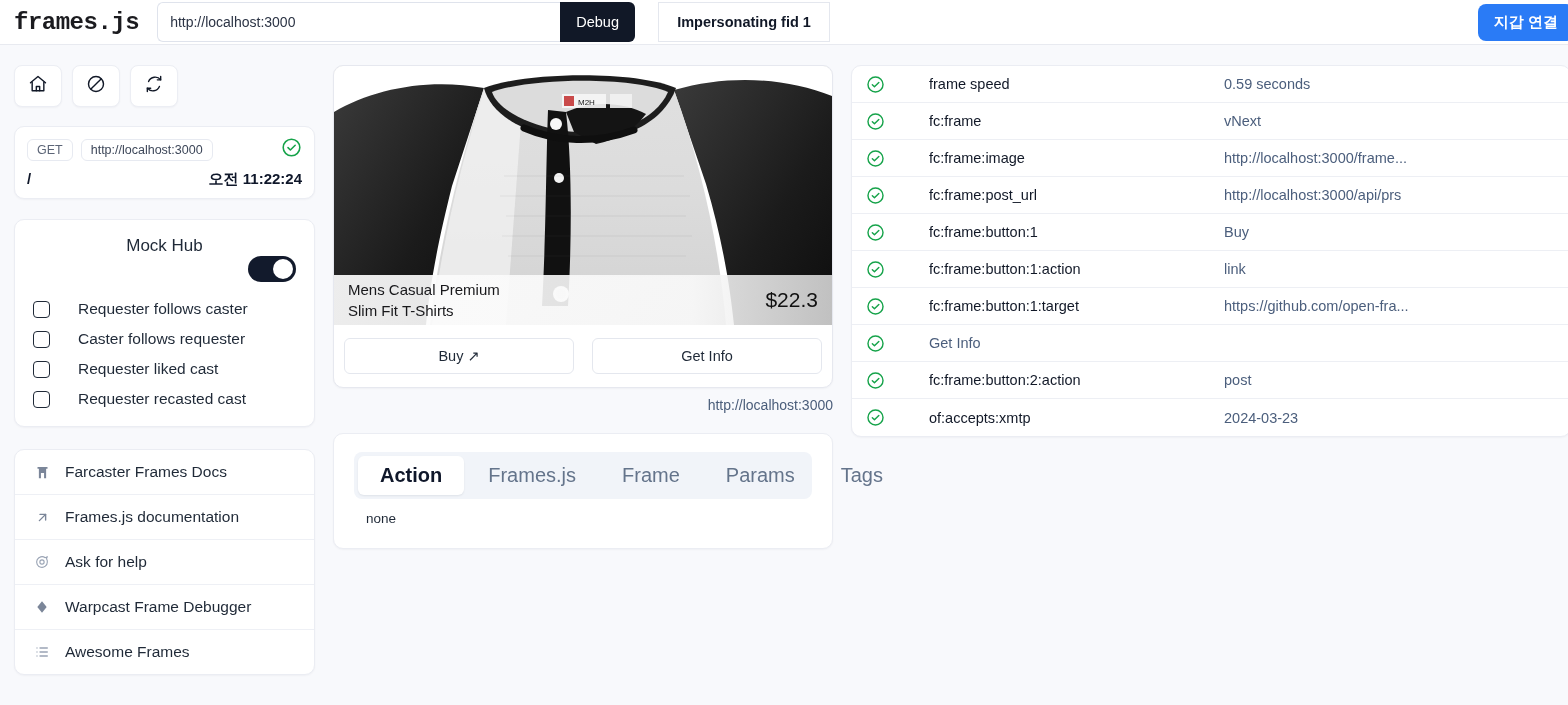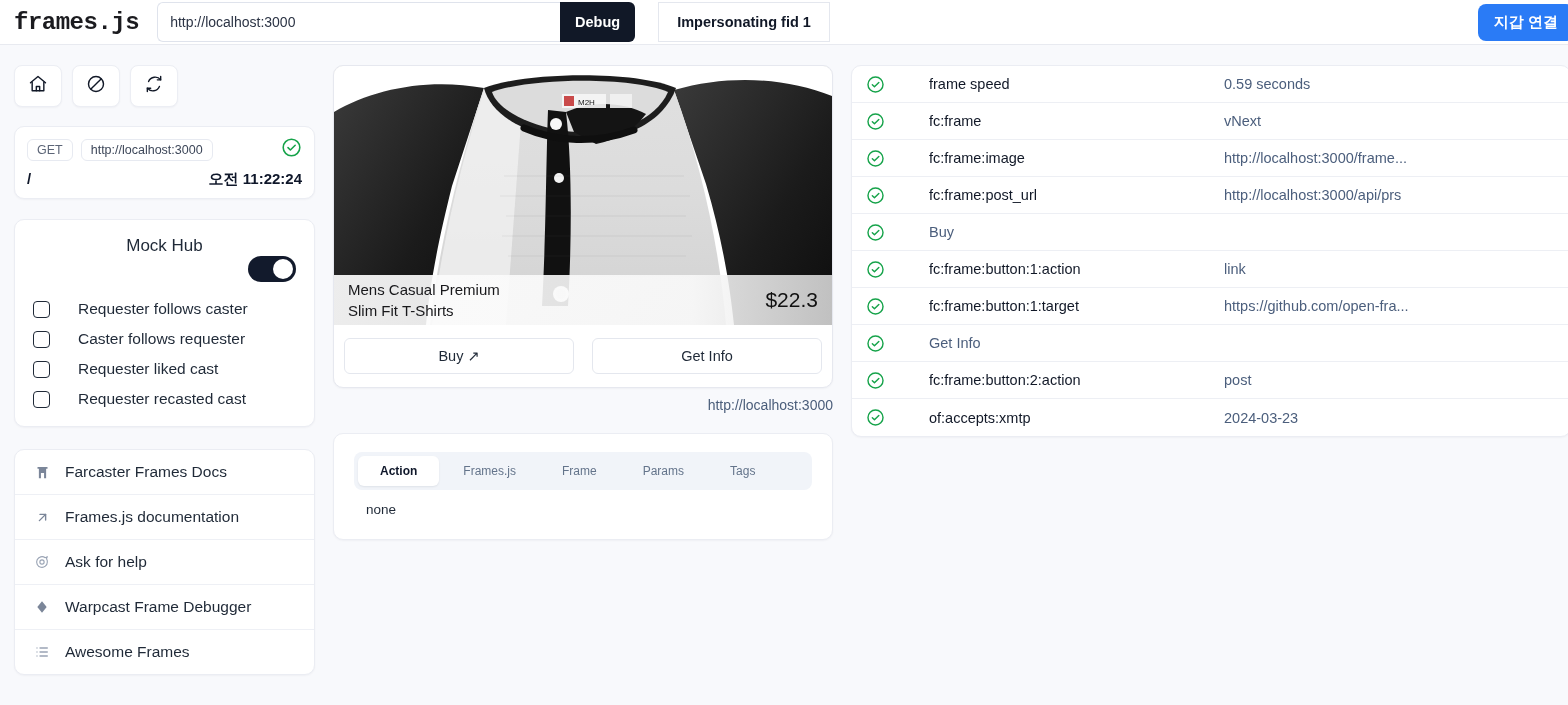--- a/index.html
+++ b/index.html
@@ -47,21 +47,21 @@
     outline: none;
   }
   .debug-btn {
     width: 75px;
     height: 40px;
     background: #111827;
     color: #ffffff;
     border: none;
     border-radius: 0 6px 6px 0;
     font-size: 14.5px;
-    font-weight: bold;
+    font-weight: normal;
     cursor: pointer;
     font-family: "Liberation Sans", sans-serif;
   }
   .impersonate-btn {
     margin-left: 23px;
     height: 40px;
     padding: 0 18px;
     background: #ffffff;
     border: 1px solid #e4e7ee;
     border-radius: 0;
@@ -211,21 +211,21 @@
   .tabs-card { margin-top: 20px; padding: 18px 20px 22px 20px; }
   .tabs {
     display: flex;
     background: #f1f4f9;
     border-radius: 8px;
     padding: 4px;
     gap: 2px;
   }
   .tab {
     padding: 8px 22px;
-    font-size: 12px;
+    font-size: 20px;
     color: #64748b;
     border-radius: 6px;
     cursor: pointer;
     white-space: nowrap;
   }
   .tab.active {
     background: #ffffff;
     color: #0f172a;
     font-weight: bold;
     box-shadow: 0 1px 2px rgba(16,24,40,.08);
@@ -511,20 +511,21 @@
         <span class="tval">http://localhost:3000/api/prs</span>
       </div>
 
       <div class="trow">
         <span class="tcheck">
             <svg width="19" height="19" viewBox="0 0 24 24" fill="none" stroke="#16a34a" stroke-width="1.8">
               <circle cx="12" cy="12" r="9.5"></circle>
               <path d="M8 12.2l2.7 2.7L16.2 9.4" stroke-linecap="round" stroke-linejoin="round"></path>
             </svg>
           </span>
+        <span class="tkey">fc:frame:button:1</span>
         <span class="tval">Buy</span>
       </div>
 
       <div class="trow">
         <span class="tcheck">
             <svg width="19" height="19" viewBox="0 0 24 24" fill="none" stroke="#16a34a" stroke-width="1.8">
               <circle cx="12" cy="12" r="9.5"></circle>
               <path d="M8 12.2l2.7 2.7L16.2 9.4" stroke-linecap="round" stroke-linejoin="round"></path>
             </svg>
           </span>

